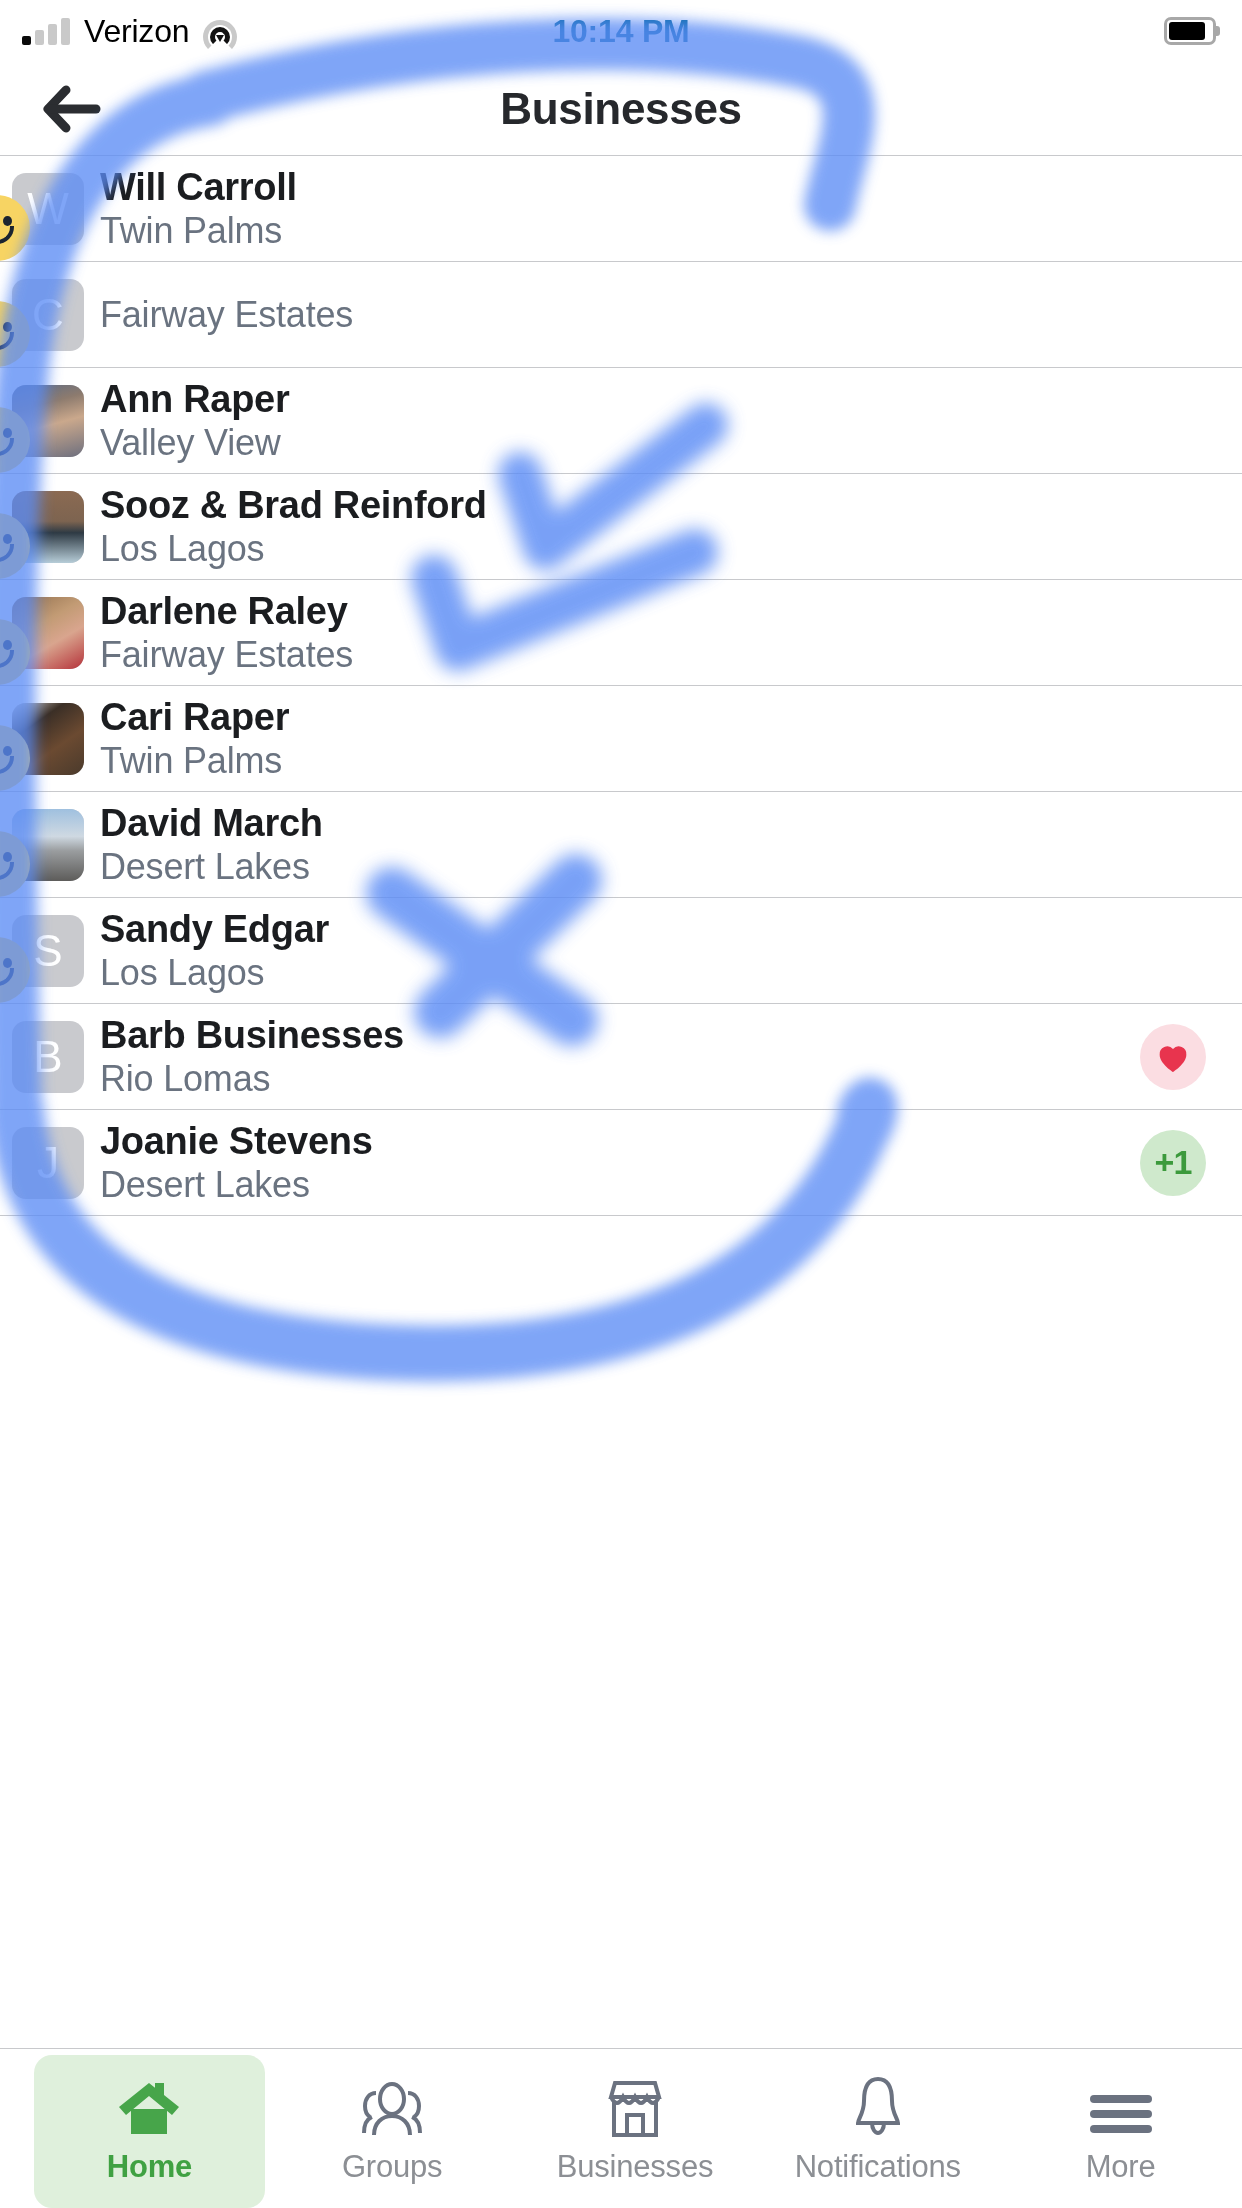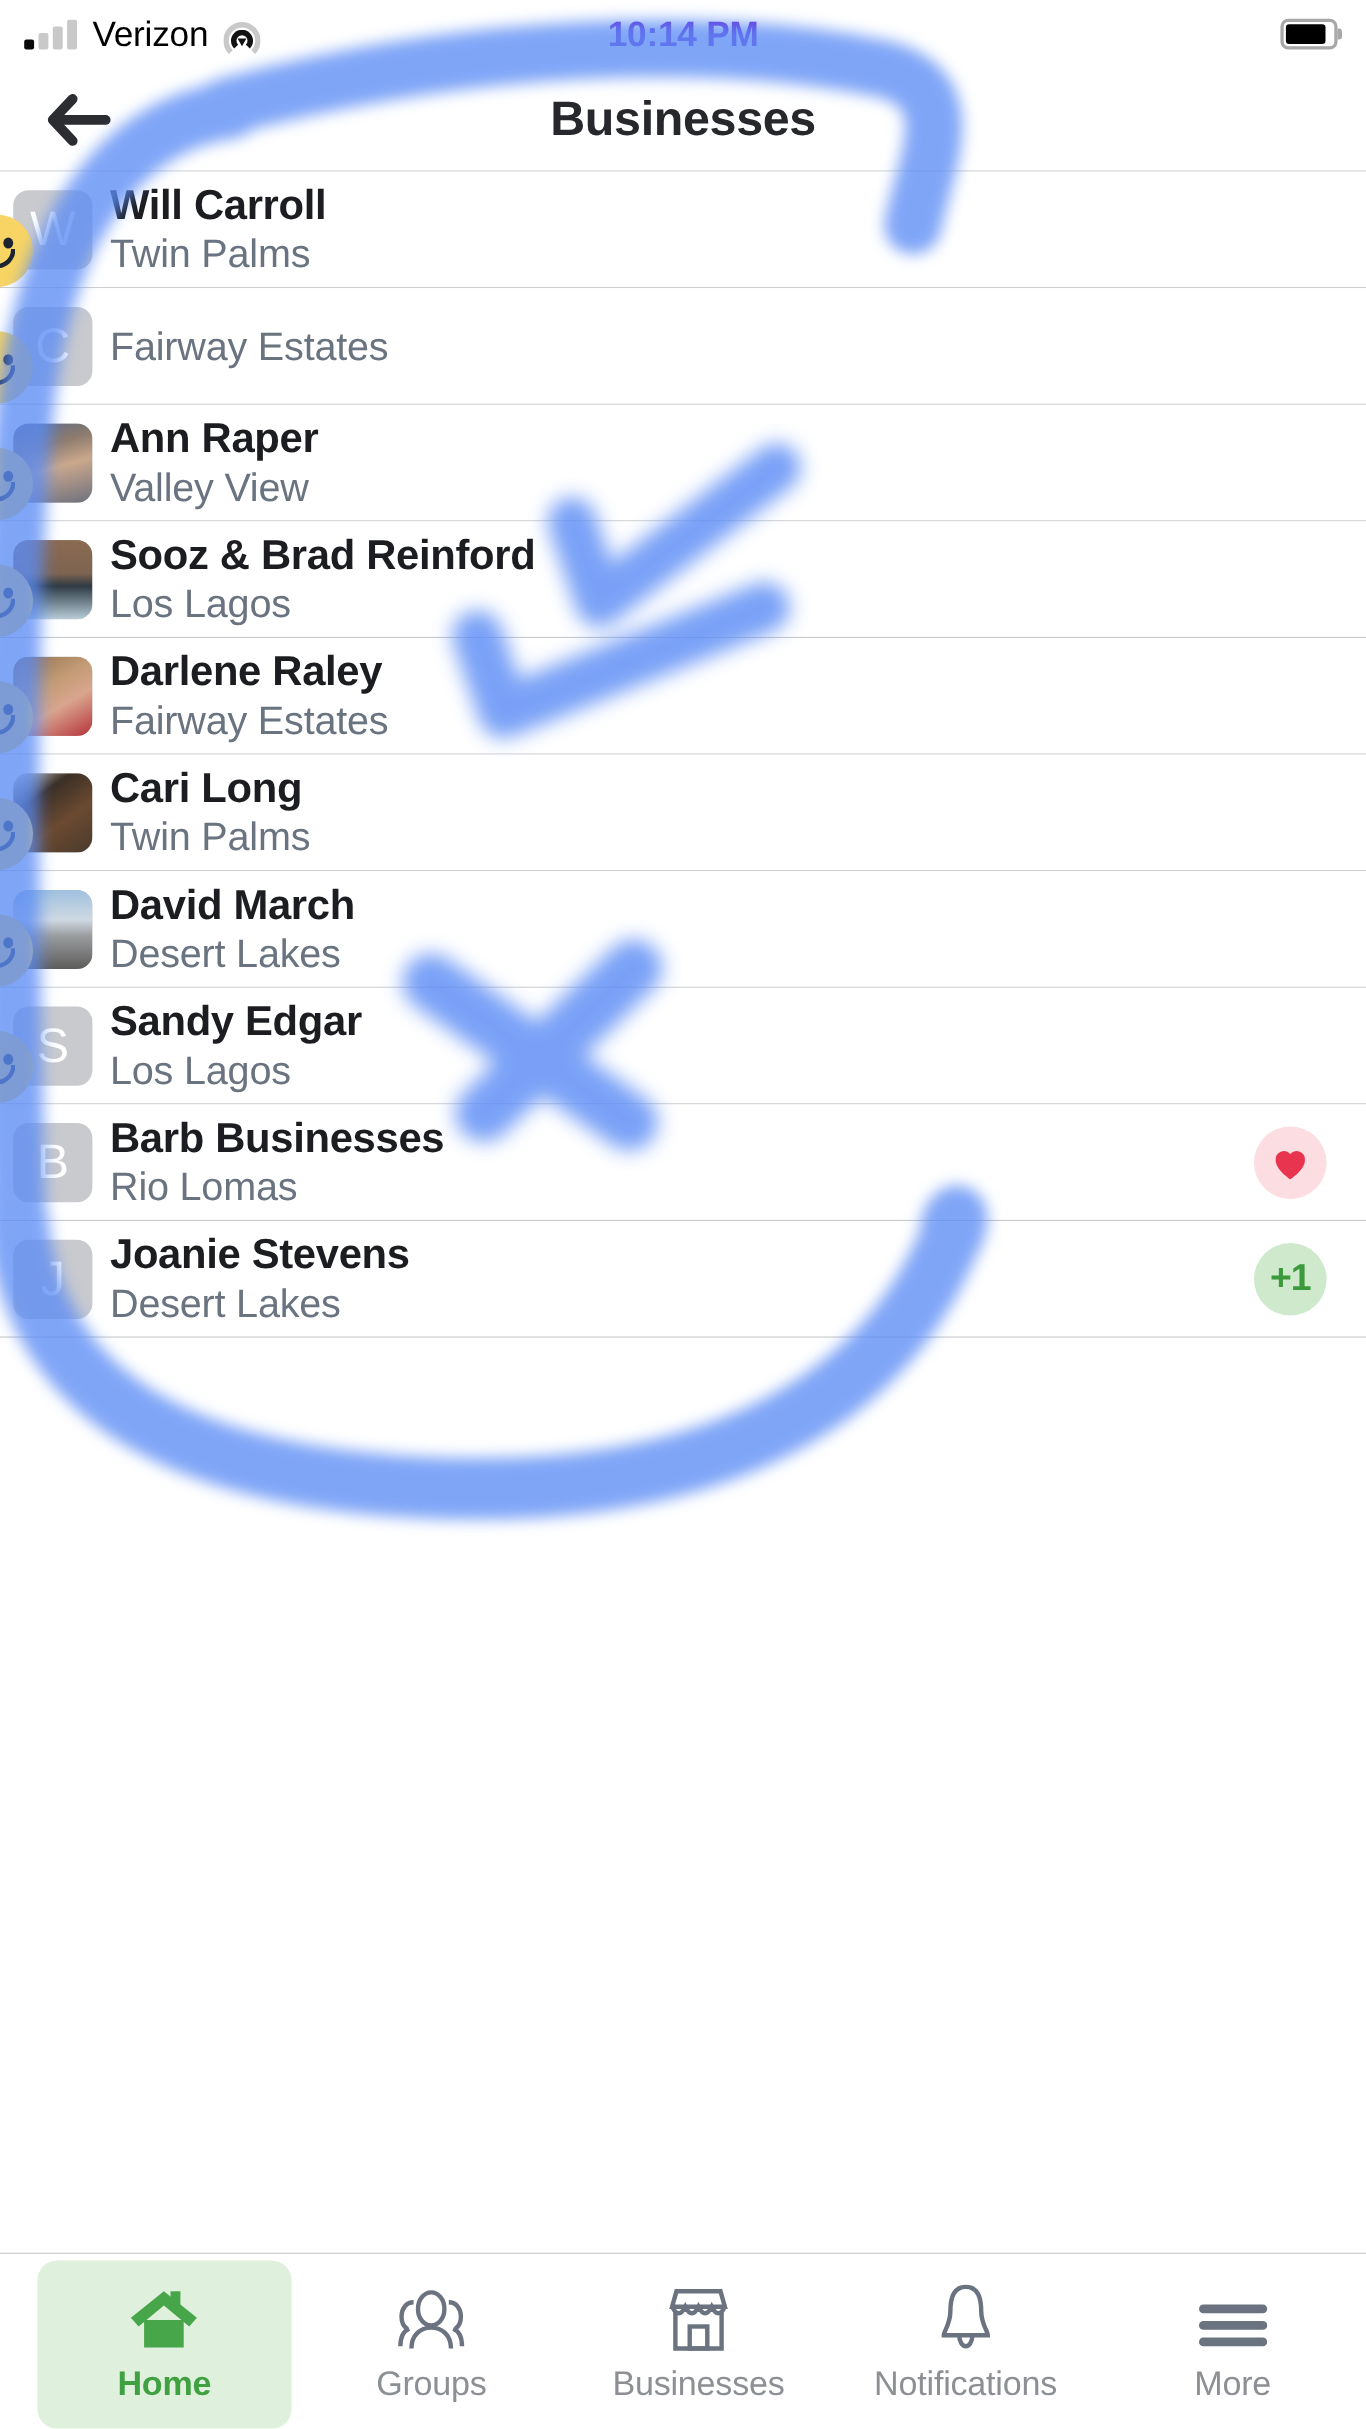--- a/index.html
+++ b/index.html
@@ -55,21 +55,21 @@
   }
   .wifi .dot {
     position: absolute; left: 13px; top: 17px;
     width: 0; height: 0;
     border-left: 4px solid transparent; border-right: 4px solid transparent;
     border-top: 7px solid #111;
   }
   .sb-time {
     position: absolute; left: 0; right: 0; top: 0; height: 62px;
     display: flex; align-items: center; justify-content: center;
-    font-size: 32px; font-weight: 700; color: #6d28d9; letter-spacing: -0.2px;
+    font-size: 32px; font-weight: 700; color: #0369a1; letter-spacing: -0.2px;
   }
   .sb-right {
     position: absolute; right: 22px; top: 0; height: 62px;
     display: flex; align-items: center;
   }
   .battery { position: relative; width: 56px; height: 28px; }
   .battery .shell {
     position: absolute; left: 0; top: 0; width: 52px; height: 28px;
     border: 3px solid #a8a8a8; border-radius: 7px;
   }
@@ -299,21 +299,21 @@
         <div class="reaction emoji-smile">
           <span class="eye r"></span>
           <span class="mouth"></span>
         </div>
       </div>
       <div class="row">
         <div class="avatar">
           <div class="photo" style="background:linear-gradient(145deg,#e7e4de 0%,#3b2f26 30%,#6b4a31 62%,#4a3a2c 100%);"></div>
         </div>
         <div class="texts">
-          <div class="rowname">Cari Long</div>
+          <div class="rowname">Cari Raper</div>
           <div class="rowsub">Twin Palms</div>
         </div>
         <div class="reaction emoji-smile">
           <span class="eye r"></span>
           <span class="mouth"></span>
         </div>
       </div>
       <div class="row">
         <div class="avatar">
           <div class="photo" style="background:linear-gradient(180deg,#9fc0df 0%,#cfd9e2 38%,#9a9d9f 58%,#5d5c5a 100%);"></div>

